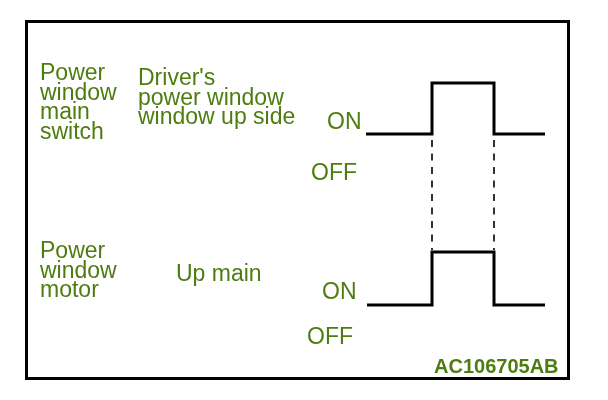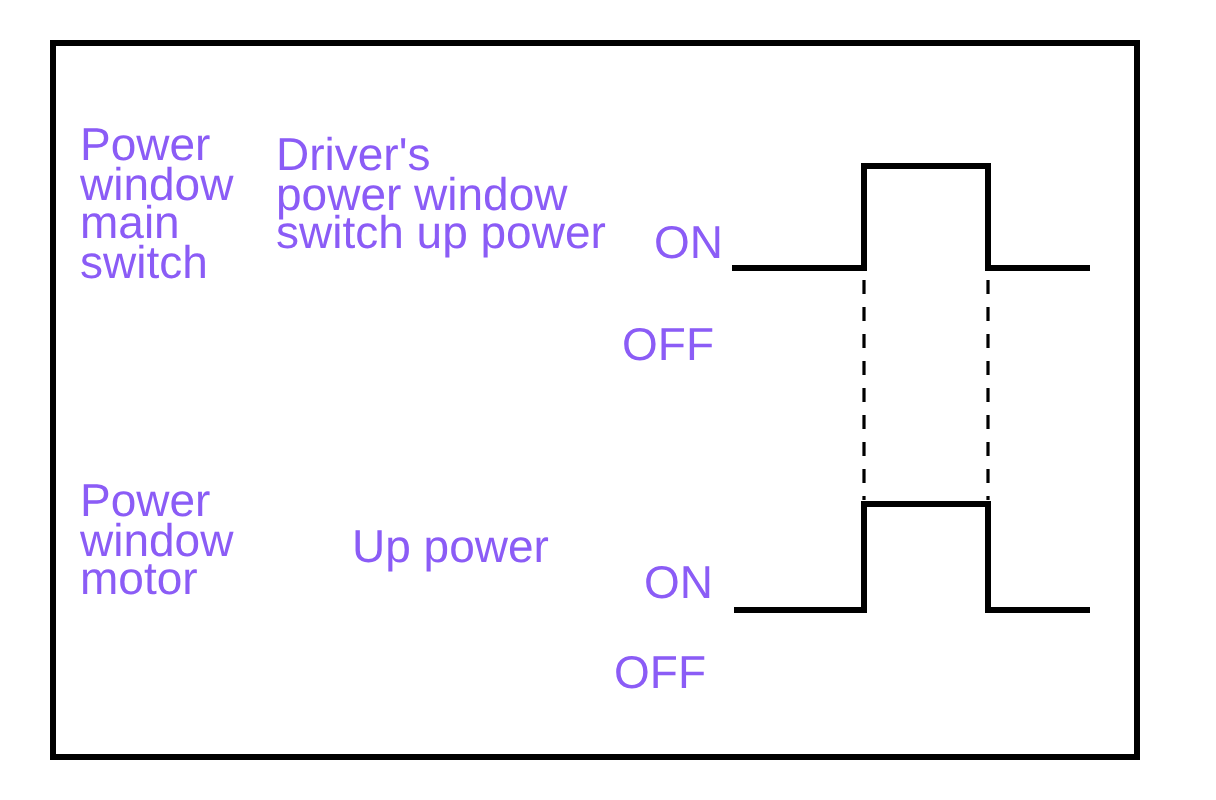--- a/index.html
+++ b/index.html
@@ -1,18 +1,18 @@
 <!DOCTYPE html>
 <html><head>
 <meta charset="utf-8">
 <style>
   html,body{margin:0;padding:0;background:#ffffff;}
   .canvas{
     position:relative;width:608px;height:400px;background:#ffffff;
-    font-family:"Liberation Sans",sans-serif;color:#8b5cf6;overflow:hidden;
+    font-family:"Liberation Sans",sans-serif;color:#4d7c0f;overflow:hidden;
   }
   .frame{
     position:absolute;left:25px;top:20px;width:545px;height:360px;
     border:3px solid #000000;box-sizing:border-box;background:transparent;
   }
   .lbl{
     position:absolute;white-space:pre-line;
     font-size:23px;line-height:19.5px;letter-spacing:0;
   }
   .state{
@@ -33,37 +33,38 @@
 
   <div class="frame"></div>
 
   <div class="lbl" style="left:40px;top:63px;">Power
 window
 main
 switch</div>
 
   <div class="lbl" style="left:138px;top:68px;">Driver's
 power window
-switch up power</div>
+window up side</div>
 
   <div class="state" style="left:327px;top:72px;">ON</div>
 
   <div class="state" style="left:311px;top:123px;">OFF</div>
 
   <div class="lbl" style="left:40px;top:241px;">Power
 window
 motor</div>
 
-  <div class="lbl" style="left:176px;top:264px;">Up power</div>
+  <div class="lbl" style="left:176px;top:264px;">Up main</div>
 
   <div class="state" style="left:322px;top:242px;">ON</div>
 
   <div class="state" style="left:307px;top:287px;">OFF</div>
 
   <svg class="wave-svg" width="608" height="400" viewBox="0 0 608 400">
     <path class="wave" d="M366 134 L432 134 L432 83 L494 83 L494 134 L545 134"></path>
     <path class="wave" d="M367 305 L432 305 L432 252 L494 252 L494 305 L545 305"></path>
     <path class="sync" d="M432 140 L432 250"></path>
     <path class="sync" d="M494 140 L494 250"></path>
   </svg>
 
+  <div class="code" style="left:434px;top:356px;">AC106705AB</div>
 
 </div>
 
 </body></html>

